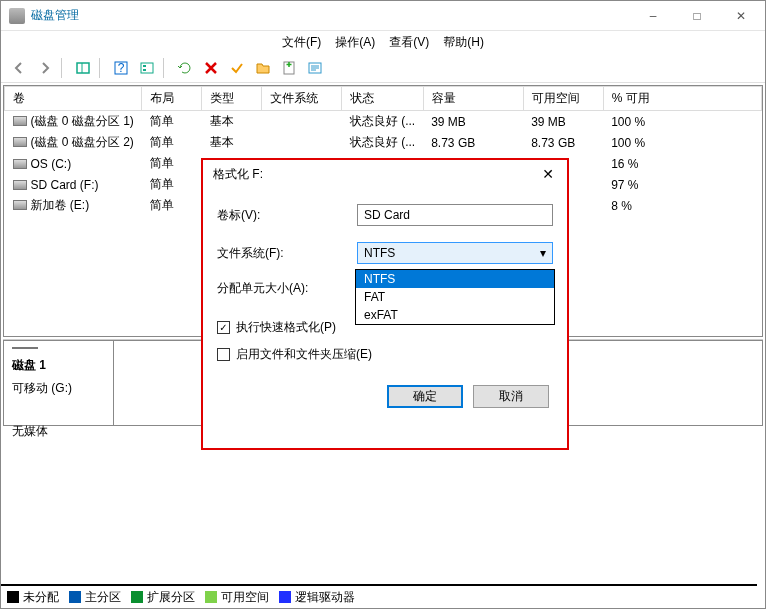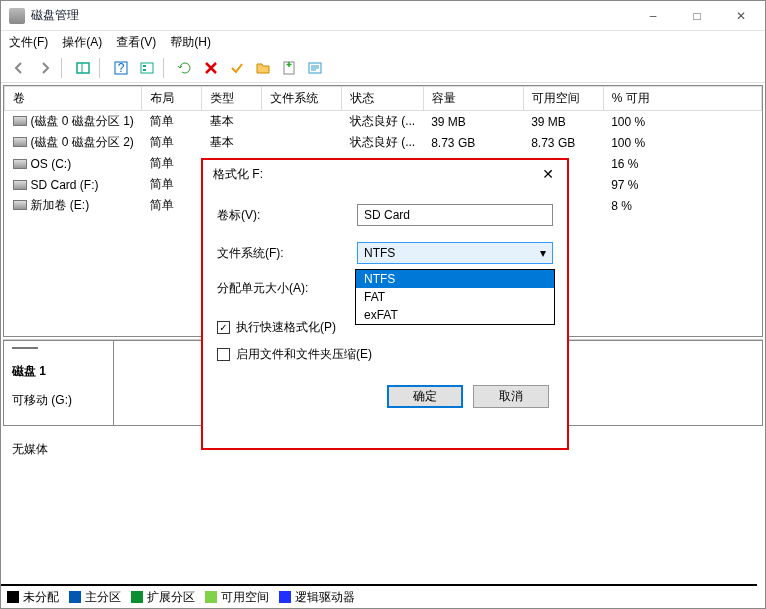--- a/index.html
+++ b/index.html
@@ -1,45 +1,45 @@
 <!DOCTYPE html>
 <html><head>
 <meta charset="utf-8">
 <style>
 * { box-sizing: border-box; margin: 0; padding: 0; font-family: "Segoe UI", Tahoma, sans-serif; font-size: 12px; }
 body { background: #fff; width: 766px; height: 609px; position: relative; border: 1px solid #888; overflow: hidden; }
 
 
 .titlebar { height: 30px; background: #fff; display: flex; align-items: center; padding: 0 2px 0 8px; border-bottom: 1px solid #e5e5e5; }
 .title-icon { width: 16px; height: 16px; background: linear-gradient(#bbb,#888); border-radius: 2px; margin-right: 6px; position: relative; }
-.title-text { flex: 1; color: #0f172a; }
+.title-text { flex: 1; color: #0369a1; }
 .win-btn { width: 44px; height: 28px; display: flex; align-items: center; justify-content: center; color: #555; cursor: pointer; }
 
 
-.menubar { height: 22px; display: flex; align-items: center; padding: 0 8px; gap: 14px; }
+.menubar { height: 22px; display: flex; align-items: center; padding: 0 8px; gap: 14px; justify-content: center; }
 .menu-item { cursor: pointer; color: #000; }
 
 
 .toolbar { height: 30px; display: flex; align-items: center; padding: 0 6px; gap: 2px; border-bottom: 1px solid #e0e0e0; }
 .tb-btn { width: 24px; height: 24px; display: flex; align-items: center; justify-content: center; cursor: pointer; }
 .tb-sep { width: 6px; height: 20px; border-left: 1px solid #ccc; margin: 0 2px; }
 .tb-svg { width: 16px; height: 16px; }
 
 
 .table-wrap { border: 1px solid #888; margin: 2px; }
 .table { width: 100%; border-collapse: collapse; }
 .table th { background: #fff; border: 1px solid #dcdcdc; text-align: left; padding: 3px 8px; font-weight: normal; }
 .table td { padding: 2px 8px; white-space: nowrap; }
 .vol-icon { display: inline-block; width: 14px; height: 10px; background: linear-gradient(#ddd,#999); border: 1px solid #777; margin-right: 4px; position: relative; top: 1px; }
 
 
 .disks { margin: 2px; border-top: 1px solid #ccc; }
 .disk-row { display: flex; border: 1px solid #888; margin-bottom: 2px; height: 96px; }
 .disk-row.short { height: 86px; }
-.disk-info { width: 110px; padding: 6px 8px; border-right: 1px solid #888; background: #fff; display: flex; flex-direction: column; gap: 12px; }
+.disk-info { width: 110px; padding: 6px 8px; border-right: 1px solid #888; background: #fff; display: flex; flex-direction: column; gap: 6px; }
 .disk-badge { width: 26px; height: 10px; background: linear-gradient(#ccc,#999); border: 1px solid #777; margin-bottom: 2px; }
 .disk-name { font-weight: bold; }
 .disk-graphic { flex: 1; display: flex; }
 .part-box { border: 1px solid #000; border-top: 6px solid #0058b0; margin: 6px; padding: 6px 10px; background: repeating-linear-gradient(45deg,#fff,#fff 4px,#eee 4px,#eee 8px); flex: 1; }
 .part-name { font-weight: bold; display: block; }
 
 
 .legend { position: absolute; bottom: 0; left: 0; right: 8px; height: 24px; border-top: 2px solid #000; display: flex; align-items: center; padding: 0 6px; gap: 10px; background: #fff; z-index: 5; }
 .leg-sw { width: 12px; height: 12px; display: inline-block; margin-right: 4px; vertical-align: middle; }
 

